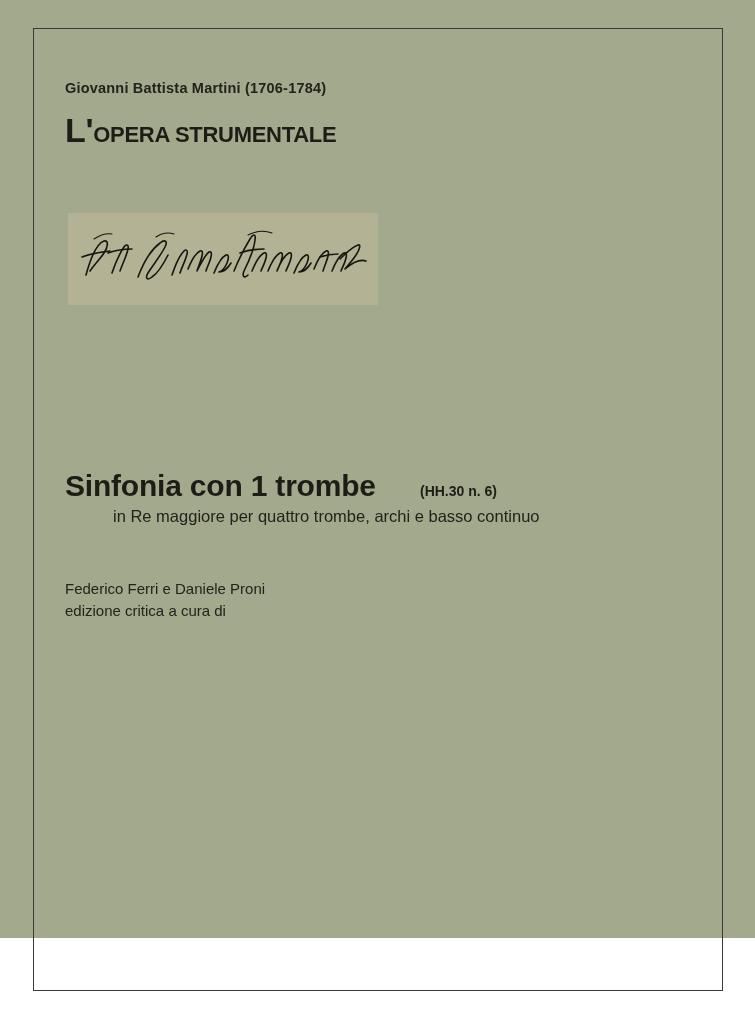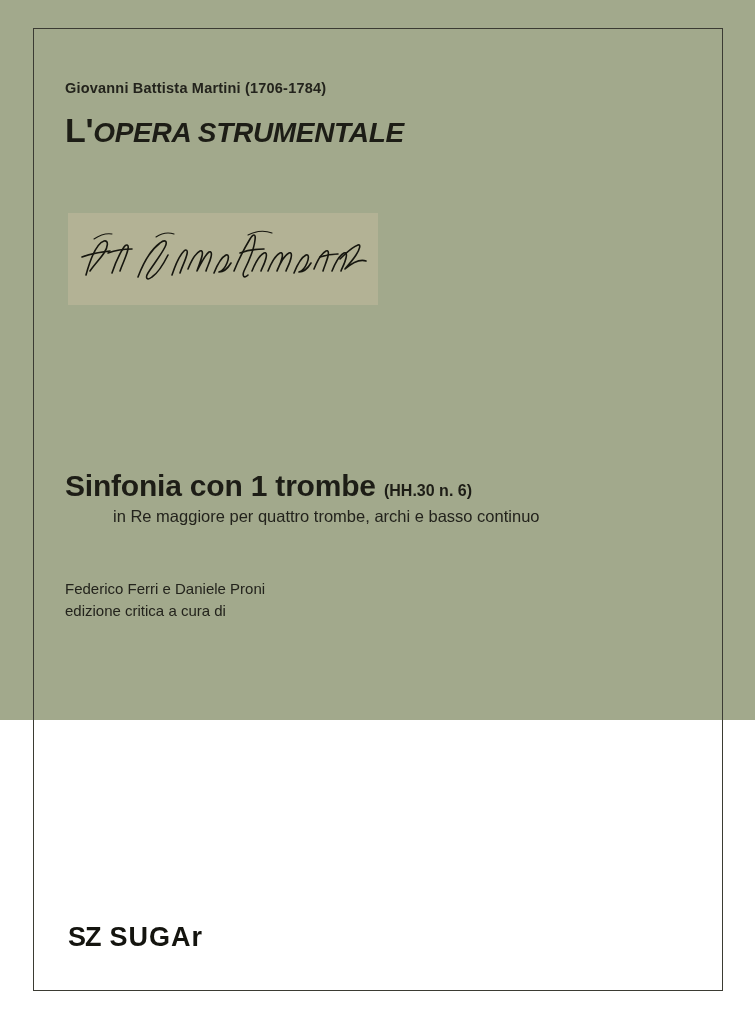--- a/index.html
+++ b/index.html
@@ -9,21 +9,21 @@
   }
   body {
     width: 755px;
     height: 1024px;
     font-family: "Liberation Sans", sans-serif;
     overflow: hidden;
   }
   .cover {
     position: relative;
     width: 755px;
-    height: 720px;
+    height: 938px;
     background: #a2a98c;
     box-sizing: border-box;
   }
   .frame {
     position: absolute;
     left: 33px;
     top: 28px;
     width: 690px;
     height: 963px;
     border: 1.5px solid #3b3b33;
@@ -46,22 +46,21 @@
   .series-title {
     margin-top: 16px;
     font-size: 34px;
     font-weight: bold;
     color: #1d1d16;
     letter-spacing: -0.3px;
     line-height: 1;
     font-stretch: condensed;
   }
   .series-title .small-caps {
-    font-size: 28px;
-    font-style: italic;
+    font-size: 22px;
   }
   .signature-box {
     position: absolute;
     left: 68px;
     top: 213px;
     width: 310px;
     height: 92px;
     background: #b3b295;
     overflow: hidden;
   }
@@ -79,23 +78,24 @@
   .work-title {
     font-size: 30px;
     font-weight: bold;
     color: #1d1d16;
     line-height: 1.05;
     letter-spacing: -0.2px;
     font-stretch: condensed;
     display: block;
   }
   .work-title .cat {
-    font-size: 16px;
+    font-size: 14px;
     font-weight: bold;
     letter-spacing: 0px;
+    margin-left: 36px;
   }
   .work-subtitle {
     margin-top: 5px;
     font-size: 16.5px;
     color: #23231c;
     line-height: 1.2;
     font-stretch: condensed;
     margin-left: 48px;
   }
   .editors-block {
@@ -172,15 +172,14 @@
   <div class="work-block">
     <div class="work-title"><span>Sinfonia con 1 trombe</span> <span class="cat">(HH.30 n. 6)</span></div>
     <div class="work-subtitle">in Re maggiore per quattro trombe, archi e basso continuo</div>
   </div>
 
   <div class="editors-block">
     <div class="editors-line">Federico Ferri e Daniele Proni</div>
     <div class="editors-line">edizione critica a cura di</div>
   </div>
 
-  <div class="publisher"><span class="sz">SZ</span><span class="gap"></span><span>SUGAr</span></div>
 
 </div>
 
 </body></html>

